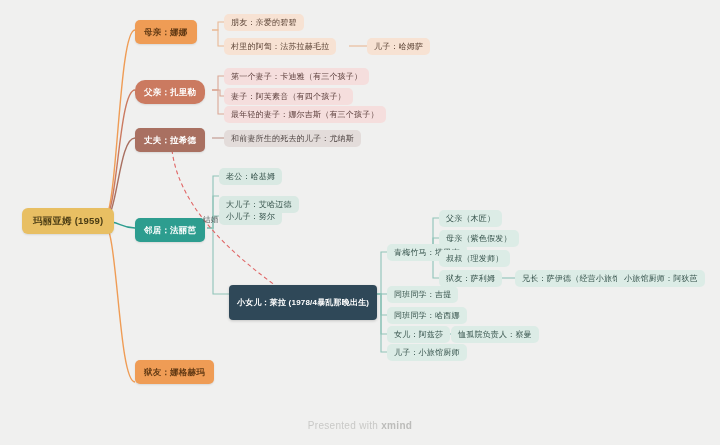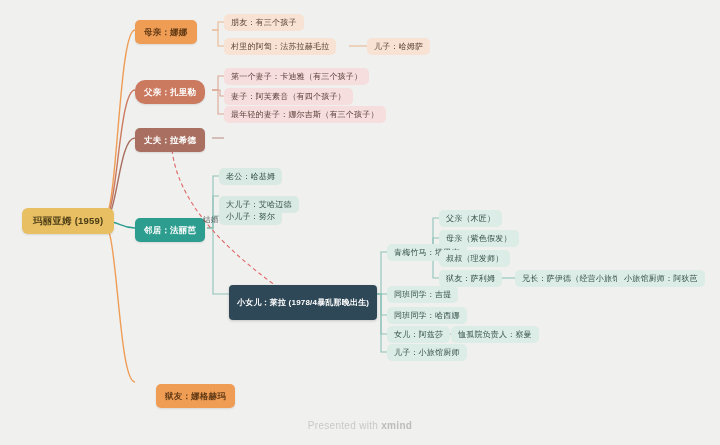--- a/index.html
+++ b/index.html
@@ -120,21 +120,21 @@
   </svg>
 
   <div class="node root" style="left:22px;top:208px;">
     <span>玛丽亚姆 (1959)</span>
   </div>
 
   <div class="node lvl1 orange" style="left:135px;top:20px;">
     <span>母亲：娜娜</span>
   </div>
   <div class="node leaf-peach" style="left:224px;top:14px;">
-    <span>朋友：有三个孩子</span>
+    <span>朋友：亲爱的碧碧</span>
   </div>
   <div class="node leaf-peach" style="left:224px;top:38px;">
     <span>村里的阿訇：法苏拉赫毛拉</span>
   </div>
   <div class="node leaf-peach" style="left:367px;top:38px;">
     <span>儿子：哈姆萨</span>
   </div>
 
   <div class="node lvl1 red" style="left:135px;top:80px;">
     <span>父亲：扎里勒</span>
@@ -145,20 +145,23 @@
   <div class="node leaf-pink" style="left:224px;top:88px;">
     <span>妻子：阿芙素音（有四个孩子）</span>
   </div>
   <div class="node leaf-pink" style="left:224px;top:106px;">
     <span>最年轻的妻子：娜尔吉斯（有三个孩子）</span>
   </div>
 
   <div class="node lvl1 brown" style="left:135px;top:128px;">
     <span>丈夫：拉希德</span>
   </div>
+  <div class="node leaf-grey" style="left:224px;top:130px;">
+    <span>和前妻所生的死去的儿子：尤纳斯</span>
+  </div>
 
   <div class="node lvl1 teal" style="left:135px;top:218px;">
     <span>邻居：法丽芭</span>
   </div>
   <div class="node leaf-mint" style="left:219px;top:168px;">
     <span>老公：哈基姆</span>
   </div>
   <div class="node leaf-mint" style="left:219px;top:188px;margin-top:8px;">
     <span>大儿子：艾哈迈德</span>
   </div>
@@ -203,21 +206,21 @@
     <span>兄长：萨伊德（经营小旅馆）</span>
   </div>
   <div class="node leaf-mint2" style="left:617px;top:270px;">
     <span>小旅馆厨师：阿狄芭</span>
   </div>
 
   <div class="node leaf-mint2" style="left:451px;top:326px;">
     <span>恤孤院负责人：察曼</span>
   </div>
 
-  <div class="node lvl1 orange" style="left:135px;top:384px;margin-left:21px;">
+  <div class="node lvl1 orange" style="left:135px;top:360px;">
     <span>狱友：娜格赫玛</span>
   </div>
 
   <div class="rel-label" style="left:203px;top:215px;">
     <span>结婚</span>
   </div>
 
   <div class="watermark">
     <span>Presented with</span>
     <b>xmind</b>

